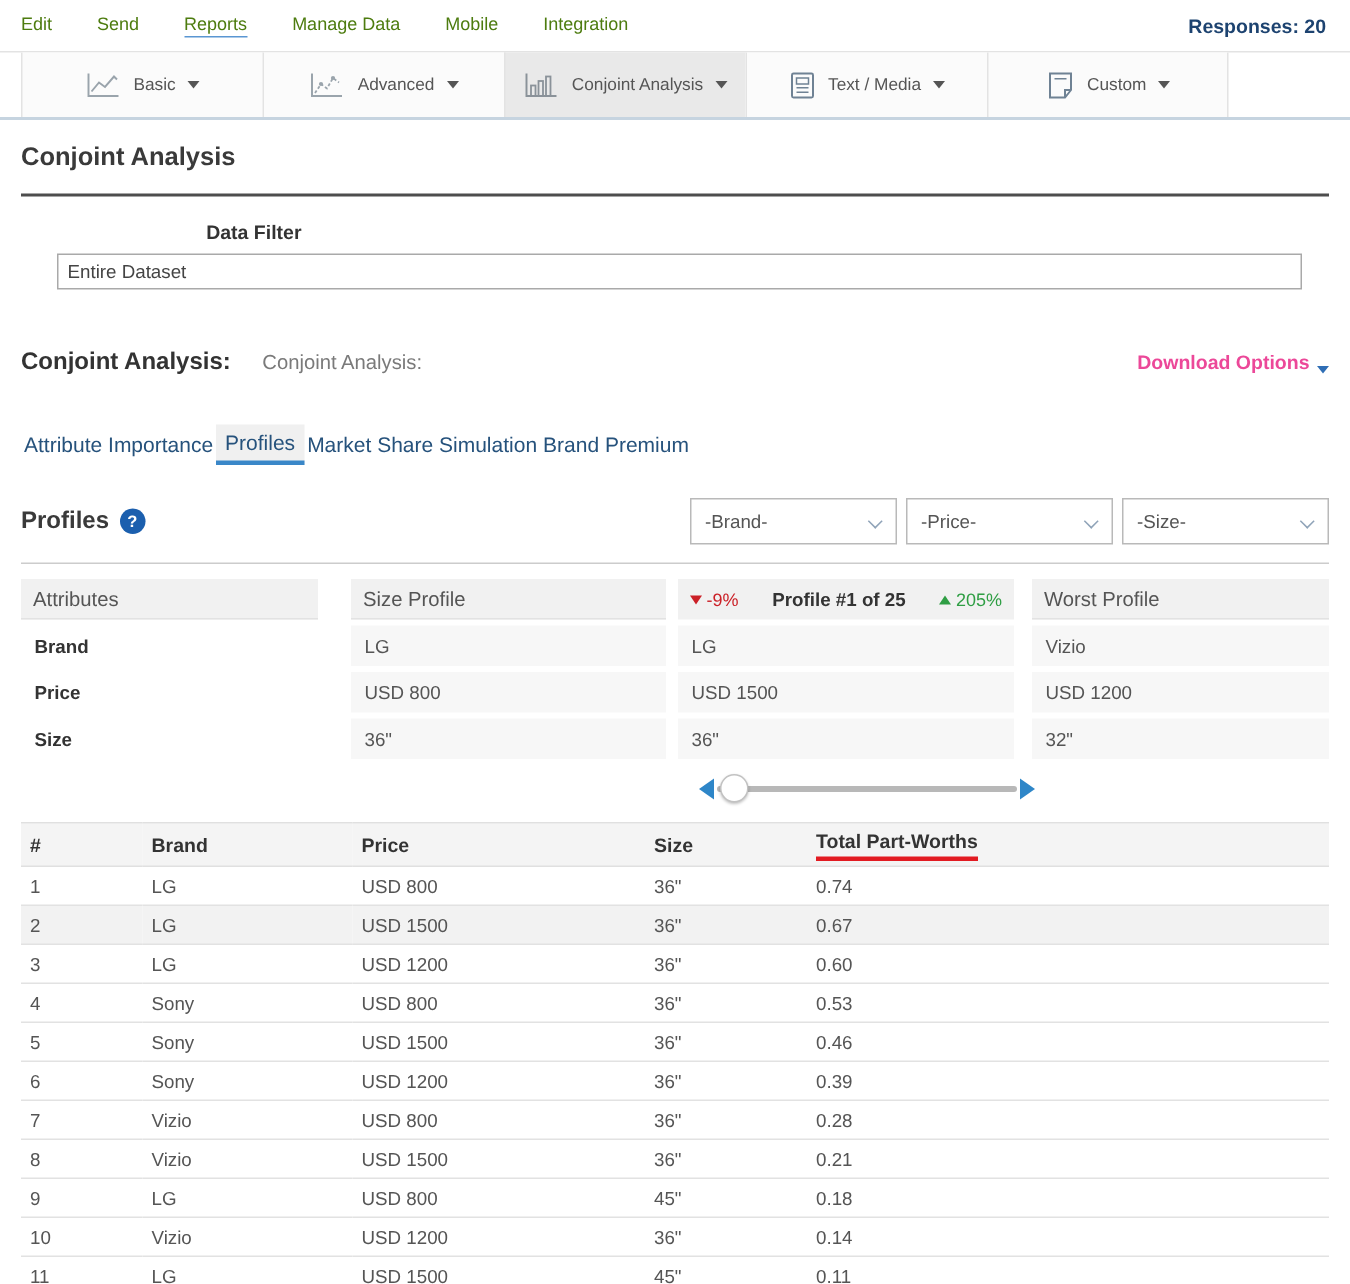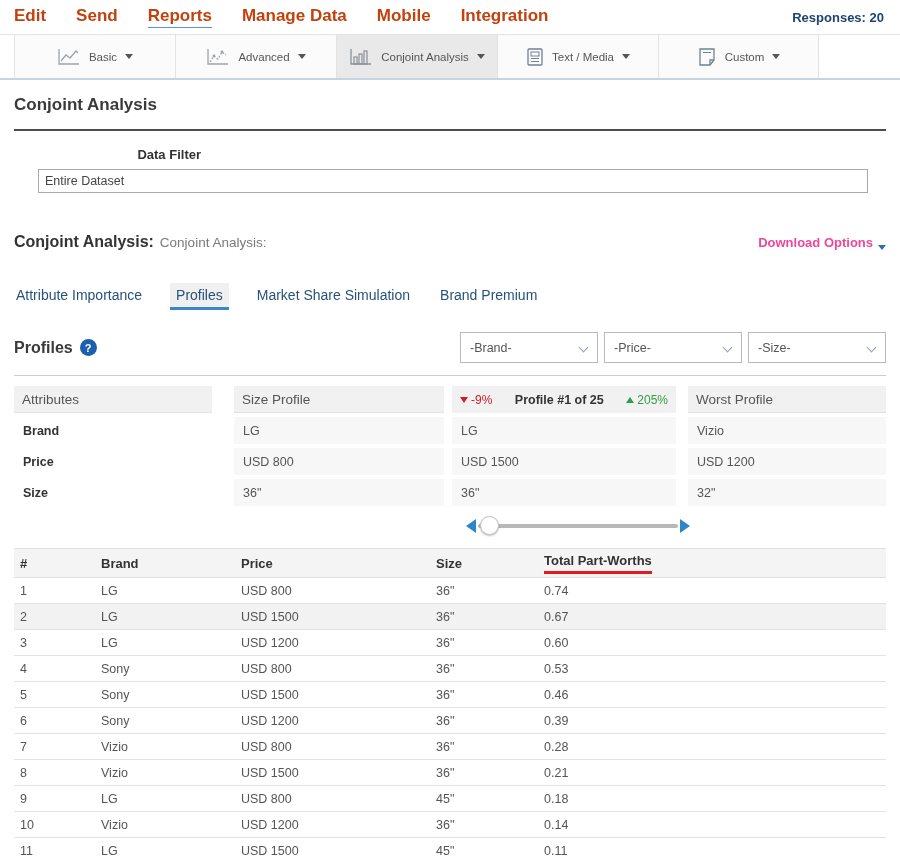--- a/index.html
+++ b/index.html
@@ -2,21 +2,21 @@
 <html><head>
 <meta charset="utf-8">
 <style>
   * { margin:0; padding:0; box-sizing:border-box; }
   html,body { width:900px; background:#fff; font-family:"Liberation Sans","DejaVu Sans",sans-serif; color:#444; }
   body { height:856px; overflow:hidden; }
 
   
   .menubar { display:flex; align-items:center; justify-content:space-between; height:34px; padding:0 16px 0 14px; }
   .menu-items { display:flex; gap:30px; }
-  .menu-item { font-size:17px; font-weight:700; color:#c2410c; text-decoration:none; cursor:pointer; }
+  .menu-item { font-size:12px; font-weight:400; color:#4d7c0f; text-decoration:none; cursor:pointer; }
   .menu-item.active { border-bottom:1px solid #5a96d2; padding-bottom:1px; }
   .responses { font-size:13px; font-weight:700; color:#1d4370; }
 
   
   .toolbar { display:flex; height:46px; border-top:1px solid #e3e3e3; border-bottom:2px solid #c6d4e0; background:#fff; padding-left:14px;text-align:center; }
   .tool-cell { width:161px; display:flex; align-items:center; justify-content:center; gap:8px; background:#fbfbfb; border-left:1px solid #e3e3e3; cursor:pointer; }
   .tool-cell:nth-child(5) { border-right:1px solid #e3e3e3; }
   .tool-cell.selected { background:#e9e9e9; }
   .tool-label { font-size:11.5px; color:#555; }
   .caret { width:0; height:0; border-left:4px solid transparent; border-right:4px solid transparent; border-top:5px solid #555; display:inline-block; }
@@ -28,27 +28,27 @@
   .dark-divider { height:2px; background:#4d4d4d; margin-top:14px; }
 
   .filter-row { display:flex; align-items:center; margin-top:16px; }
   .filter-label { width:201px; text-align:right; font-size:13px; font-weight:700; color:#333; padding-right:14px; }
   .selectbox { position:relative; display:flex; align-items:center; border:1px solid #b9b9b9; background:#fff; height:31px; padding:0 26px 0 9px; font-size:13px; color:#444; cursor:pointer; }
   .selectbox.nofilter { width:141px; }
   .chev { position:absolute; right:10px; top:11px; width:7px; height:7px; border-right:1.5px solid #8fa3b8; border-bottom:1.5px solid #8fa3b8; transform:rotate(45deg); }
 
   .dataset-input { display:block; width:830px; margin:7px 0 0 24px; height:24px; border:1px solid #a9a9a9; font-size:12.5px; color:#444; padding:0 6px; font-family:inherit; }
 
-  .report-head { display:flex; align-items:baseline; margin-top:40px; }
+  .report-head { display:flex; align-items:baseline; margin-top:40px;gap:15px; }
   .report-title { font-size:16px; font-weight:700; color:#333; }
   .report-subtitle { font-size:13.5px; color:#7a7a7a; margin-left:6px; }
   .download { margin-left:auto; font-size:13px; font-weight:700; color:#ec4899; cursor:pointer; display:flex; align-items:flex-end; gap:5px; }
   .download .caret { border-top-color:#2f6eb5; }
 
-  .tabs { display:flex; gap:26px; margin-top:32px; }
+  .tabs { display:flex; margin-top:32px;align-items:center; }
   .tab { font-size:14px; color:#26527c; padding:4px 2px 6px; cursor:pointer; }
   .tab.active { background:#f0f0f0; border-bottom:3px solid #3a87c8; padding:4px 6px 4px; }
 
   .profiles-head { display:flex; align-items:center; margin-top:22px; }
   .profiles-title { font-size:16px; font-weight:700; color:#3a3a3a; }
   .help-icon { width:17px; height:17px; border-radius:50%; background:#1b5fae; color:#fff; font-size:11px; font-weight:700; display:inline-flex; align-items:center; justify-content:center; margin-left:7px; cursor:pointer; }
   .sel-group { margin-left:auto; display:flex; gap:6px; }
   .sel-group .selectbox { width:138px; font-size:12.5px; color:#555; }
   .light-divider { height:1px; background:#ccc; margin-top:12px; }
 

